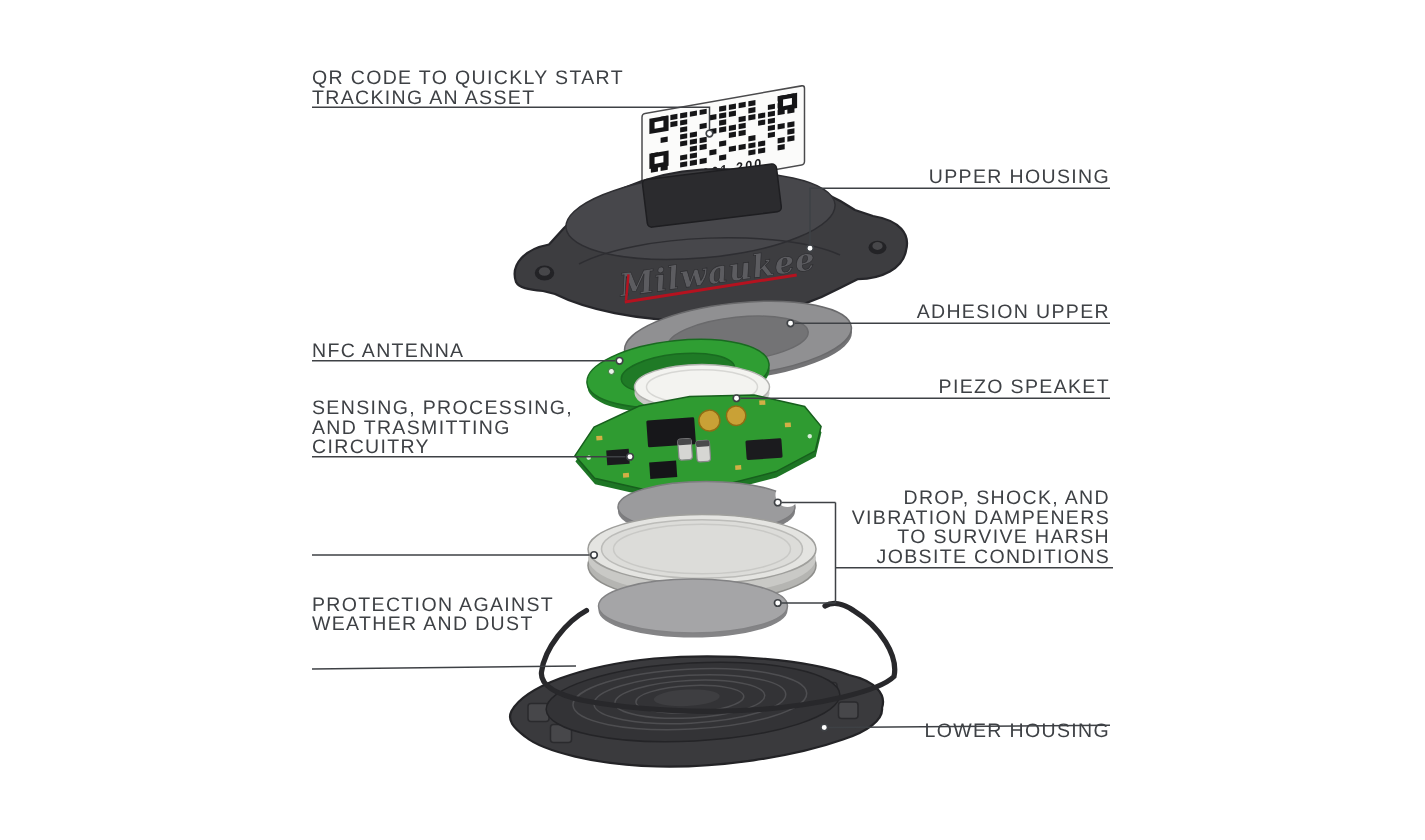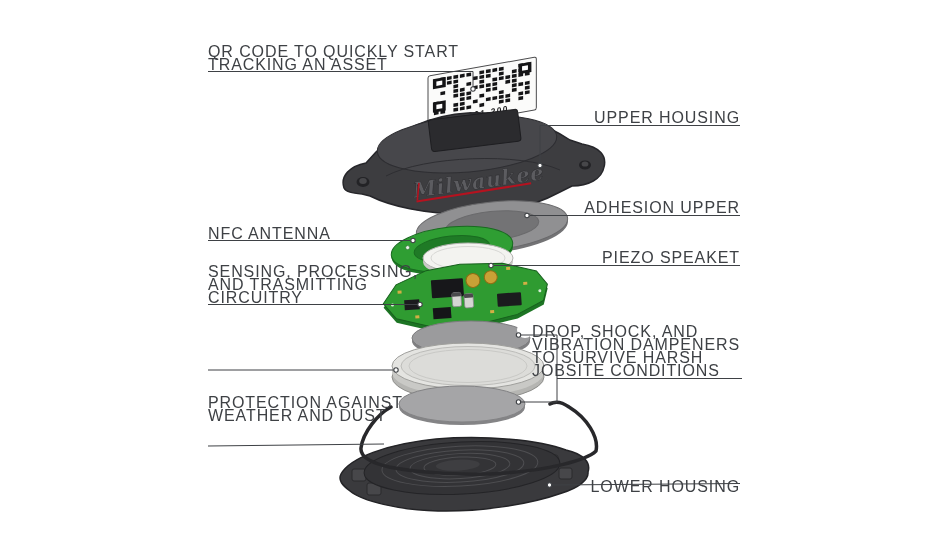--- a/index.html
+++ b/index.html
@@ -1,22 +1,22 @@
 <!DOCTYPE html>
 <html><head>
 <meta charset="utf-8">
 <style>
   html,body{margin:0;padding:0;background:#ffffff;}
   .stage{position:relative;width:950px;height:560px;background:#ffffff;overflow:hidden;
          font-family:"Liberation Sans",sans-serif;}
   .art{position:absolute;left:0;top:0;}
-  .lbl{position:absolute;font-size:16px;line-height:13px;letter-spacing:0.9px;
+  .lbl{position:absolute;font-size:13px;line-height:13px;letter-spacing:0.9px;
        color:#3e4145;white-space:pre-line;font-weight:400;}
   .lbl.left{left:208px;text-align:left;}
-  .lbl.right{right:210px;}
+  .lbl.right{right:210px;text-align:right;}
 </style>
 </head>
 <body>
 
 <div class="stage">
 
   <svg class="art" width="950" height="560" viewBox="0 0 950 560">
 
     <g transform="translate(428,76) rotate(-10) skewX(-10)">
       <rect x="0" y="0" width="110" height="52" rx="2" fill="#fbfbfa" stroke="#4a4a4c" stroke-width="1"></rect>

